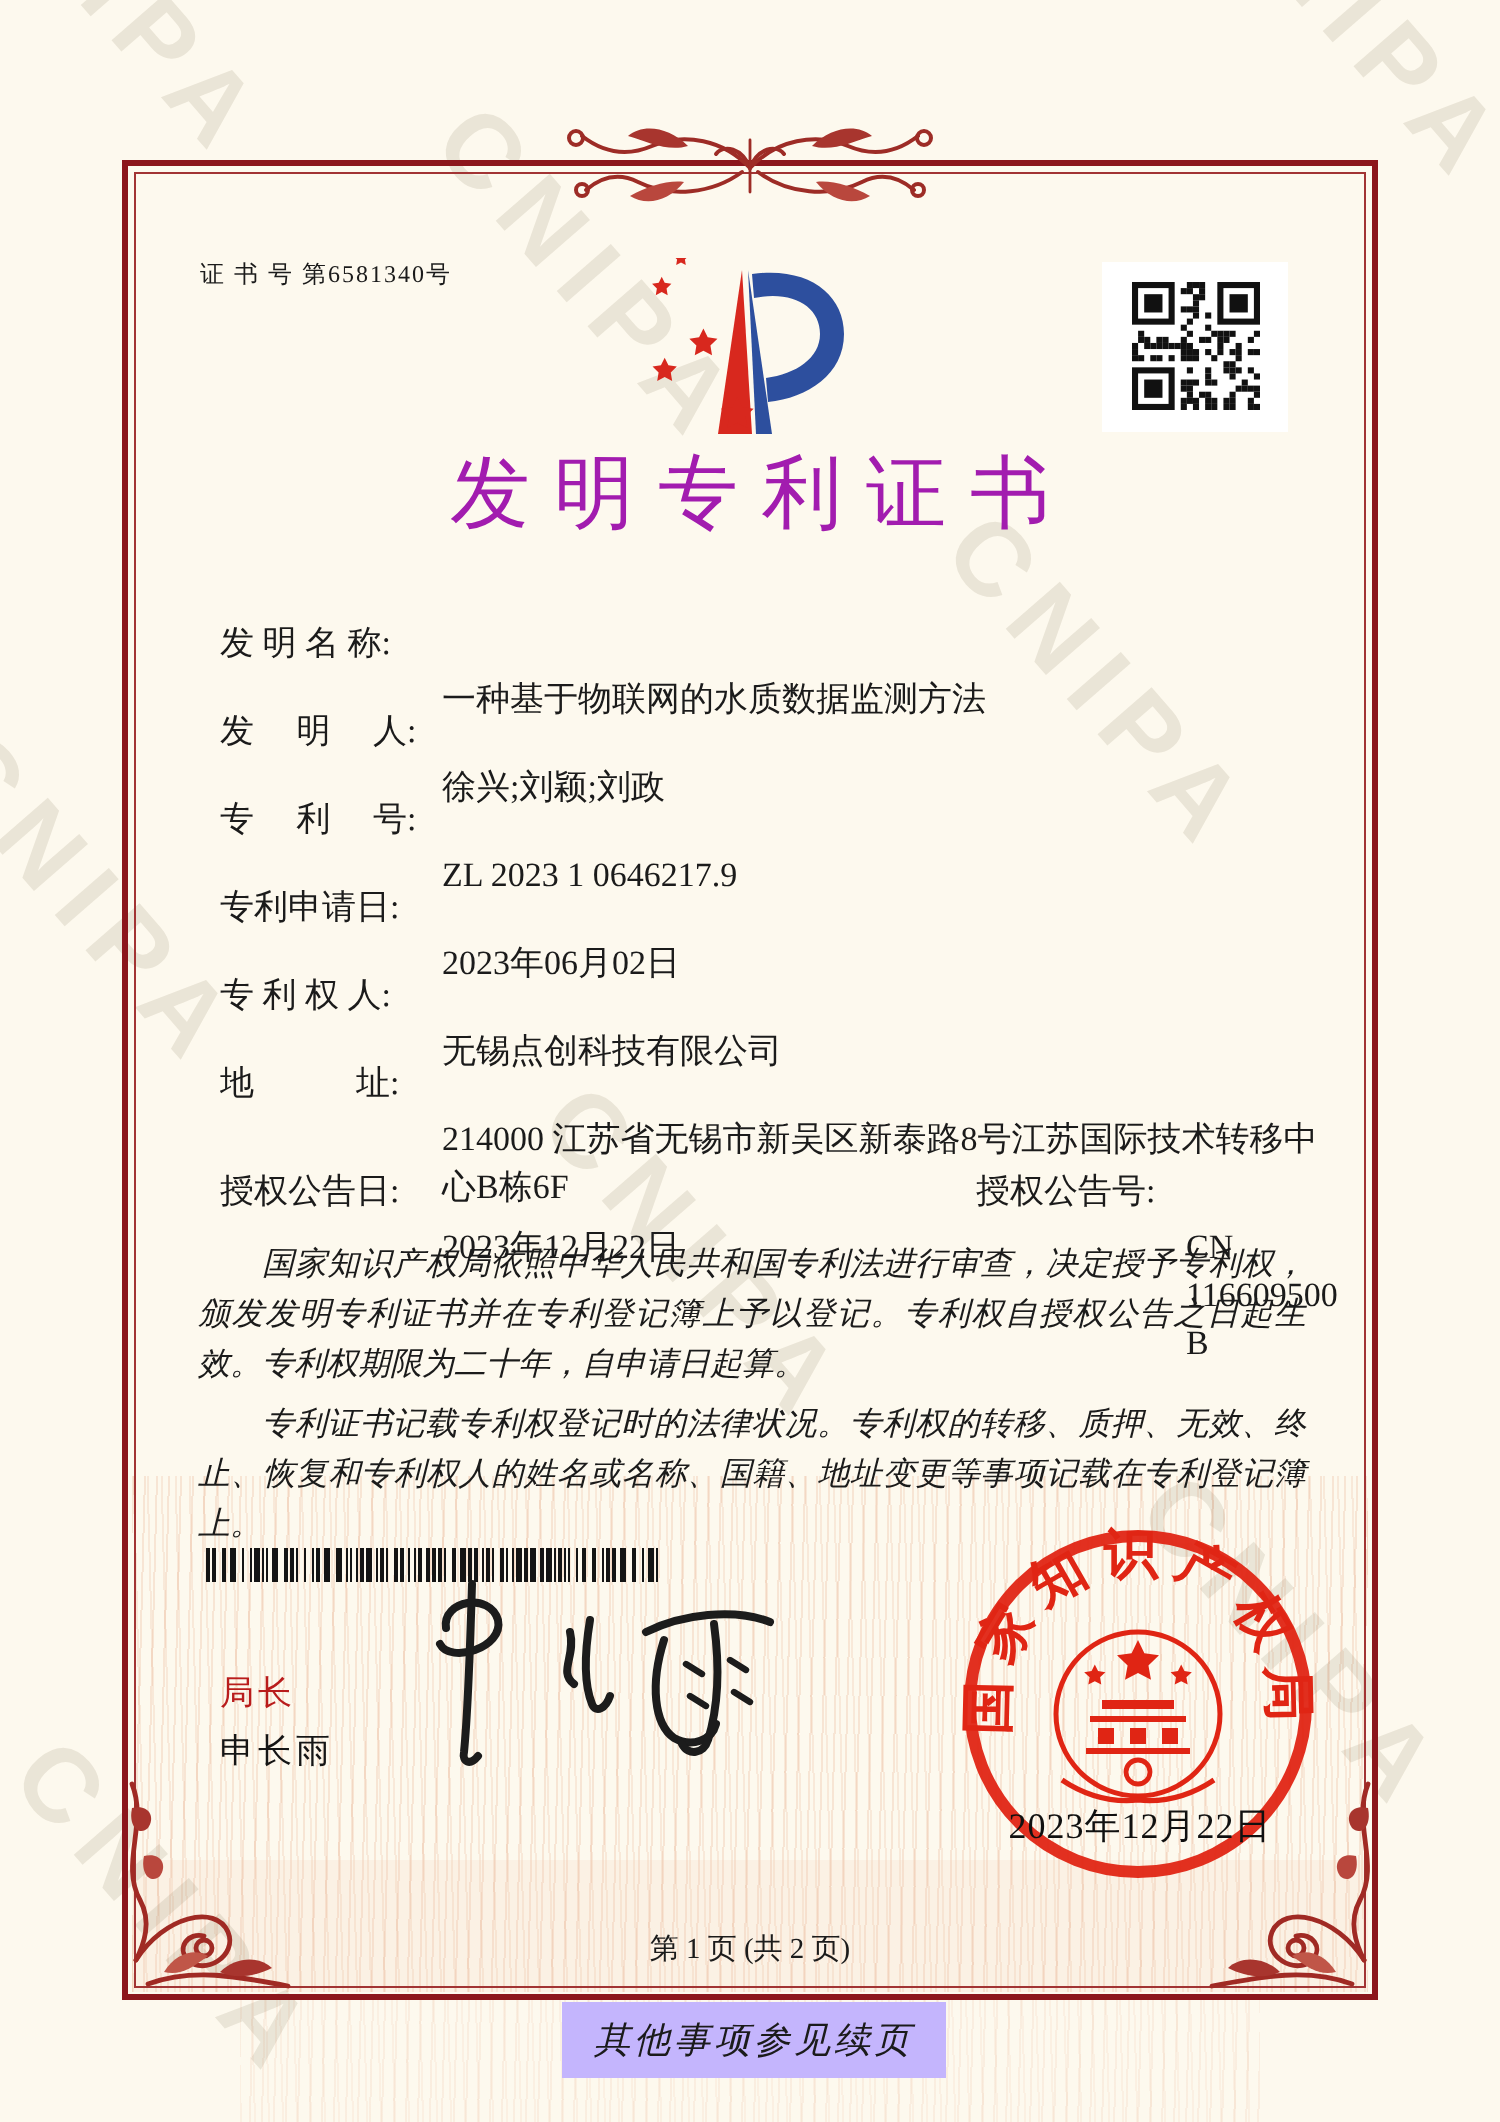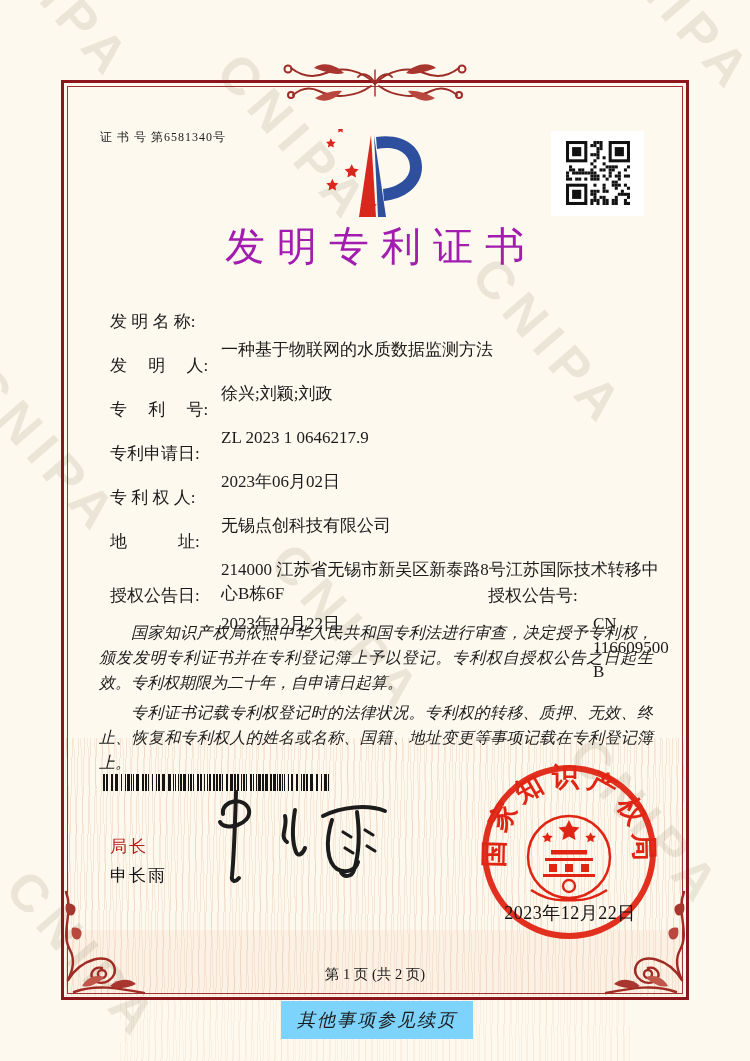--- a/index.html
+++ b/index.html
@@ -51,21 +51,21 @@
   .signer-title{position:absolute;left:110px;top:835px;font-family:"Liberation Sans","DejaVu Sans",sans-serif;
                 font-size:17px;letter-spacing:2px;color:#b91c1c;}
   .signer-name{position:absolute;left:110px;top:864px;font-family:"Liberation Sans","DejaVu Sans",sans-serif;
                font-size:17px;letter-spacing:2px;color:#151515;}
   .signature{position:absolute;left:205px;top:786px;}
   .seal{position:absolute;left:479px;top:762px;}
   .seal-date{position:absolute;left:500px;top:901px;width:140px;text-align:center;
              font-size:18px;color:#101010;letter-spacing:0.5px;}
 
   .page-no{position:absolute;left:0;top:965px;width:750px;text-align:center;font-size:14.5px;}
-  .note-box{position:absolute;left:281px;top:1001px;width:192px;height:38px;background:#7dd3fc;
+  .note-box{position:absolute;left:281px;top:1001px;width:192px;height:38px;background:#c4b5fd;
             display:flex;align-items:center;justify-content:center;}
   .note-box span{font-size:18px;font-style:italic;letter-spacing:2px;}
 
   .orn{position:absolute;pointer-events:none;}
 </style>
 </head>
 <body>
 
 <div id="page">
 

